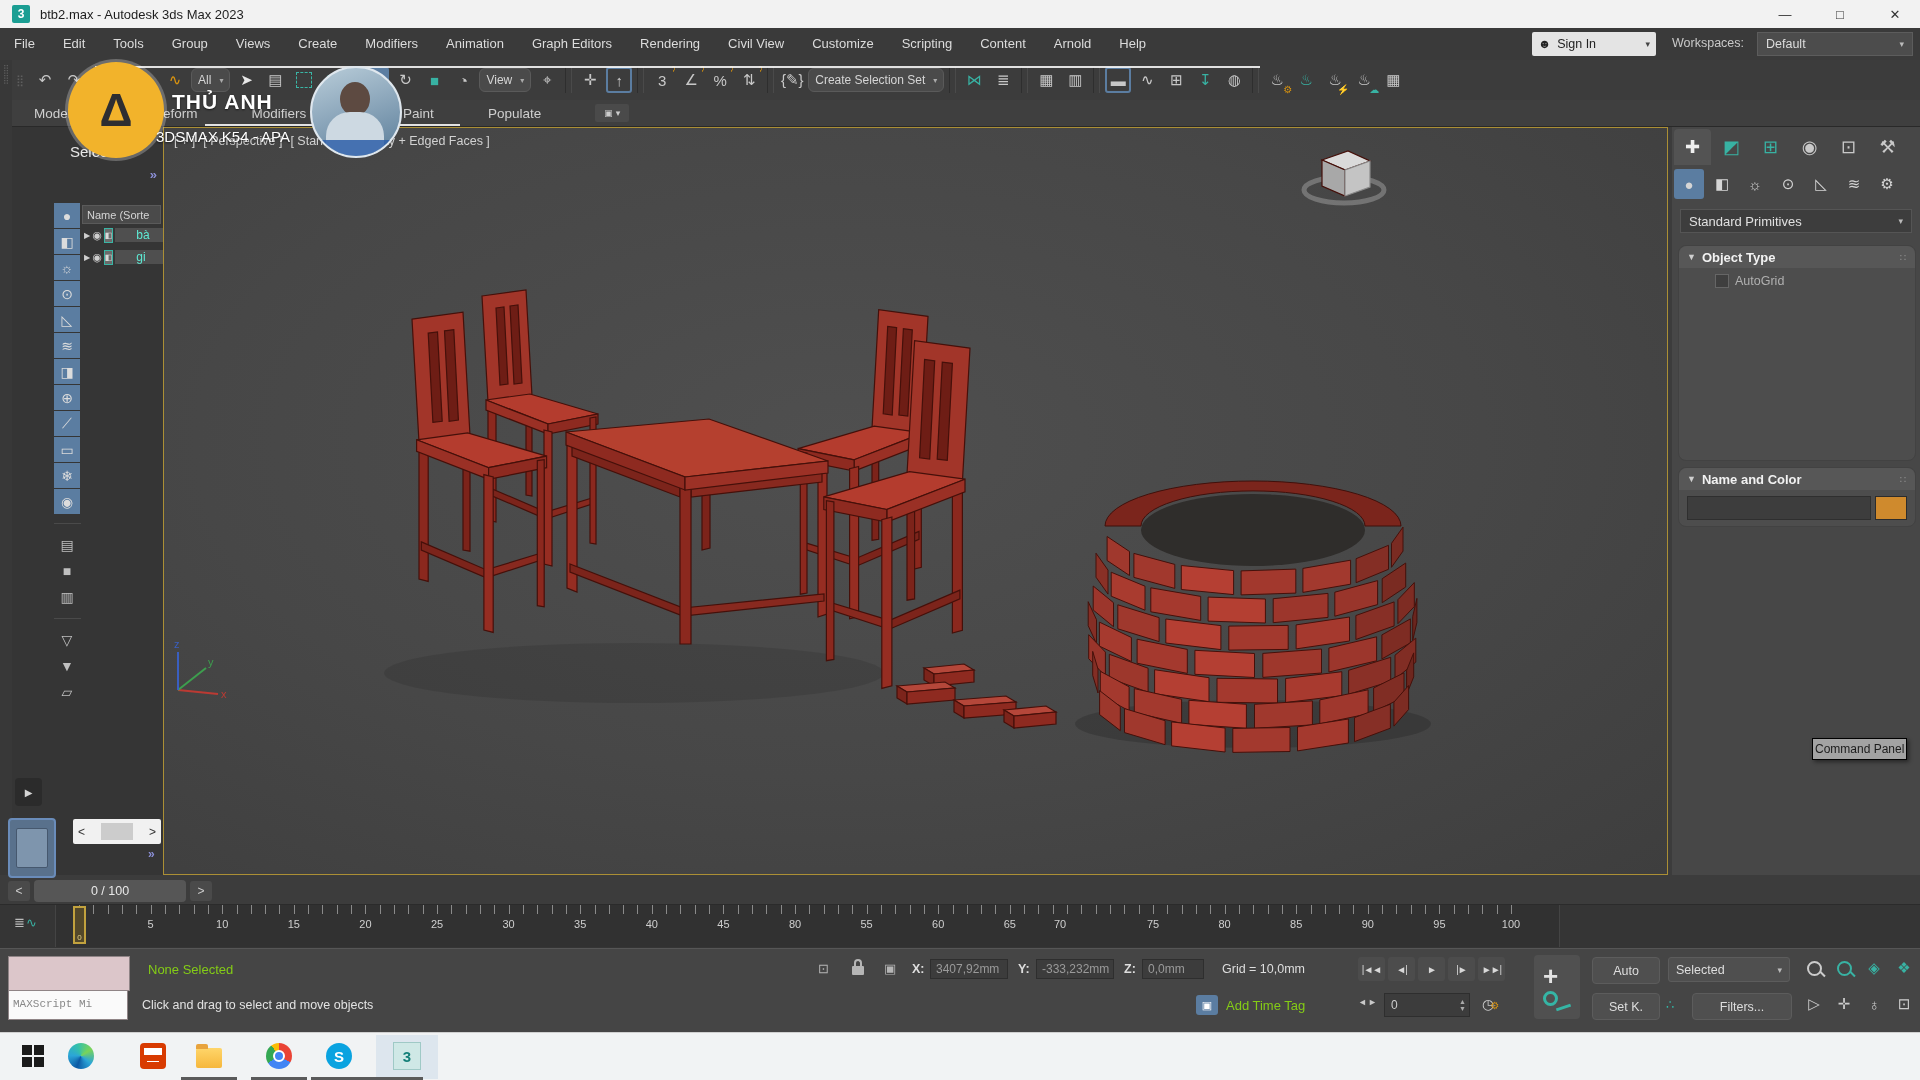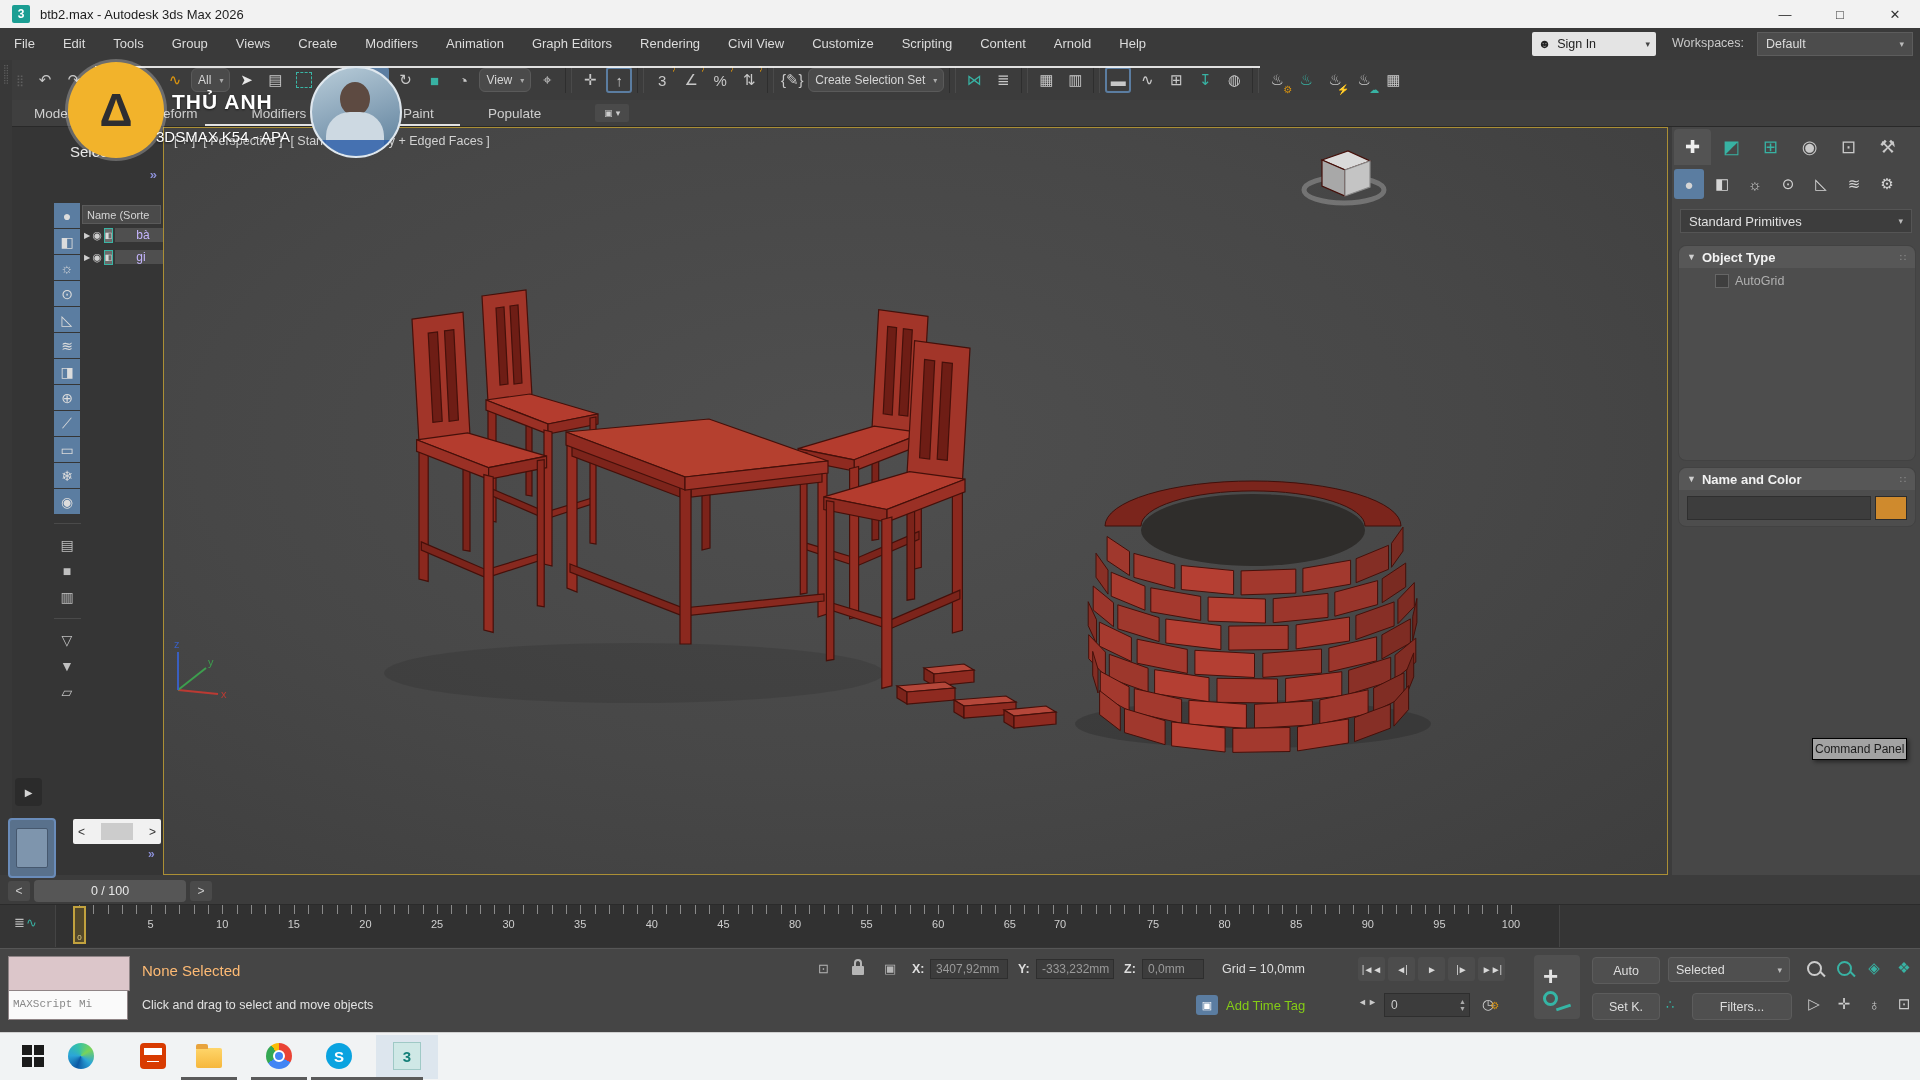--- a/index.html
+++ b/index.html
@@ -73,21 +73,21 @@
   .strip-icon.blue{background:#5b7da1}
   .strip-icon.plain{color:#c0c0c0}
   .strip-sep{height:8px;border-bottom:1px solid #4a4a4a;margin-bottom:8px}
   #exp-list{left:70px;top:78px;width:79px}
   #exp-header{height:19px;background:#4a4a4a;border:1px solid #5a5a5a;color:#d5d5d5;font-size:11px;display:flex;align-items:center;padding-left:4px;
               white-space:nowrap;overflow:hidden;box-sizing:border-box}
   .exp-row{height:22px;display:flex;align-items:center;gap:2px;padding-left:2px}
   .exp-row .tw{color:#cfcfcf;font-size:8px}
   .exp-row .eye{color:#cfcfcf;font-size:11px}
   .exp-row .geo{width:13px;height:13px;border:1.5px solid #3ab5a5;background:#6b6b6b;color:#d8d8d8;font-size:8px;display:flex;align-items:center;justify-content:center}
-  .exp-row .lbl{color:#c4b5fd;font-size:12px;background:#4f4f4f;padding:0 21px}
+  .exp-row .lbl{color:#5eead4;font-size:12px;background:#4f4f4f;padding:0 21px}
   #exp-hscroll{left:61px;top:692px;width:88px;height:25px;background:#f1f1f1;border-radius:2px;display:flex;align-items:center;justify-content:space-between;
                padding:0 5px;box-sizing:border-box;color:#333;font-size:12px}
   #exp-hscroll .thumb{width:32px;height:17px;background:#cccccc}
   #exp-more2{left:136px;top:720px;color:#8b8fd6;font-size:12px;font-weight:bold}
   #panel-expand{left:15px;top:778px;width:27px;height:28px;background:#2b2b2b;border-radius:4px;color:#d5d5d5;font-size:10px;
                 display:flex;align-items:center;justify-content:center}
   #mini-panel{left:8px;top:818px;width:44px;height:56px;border:2px solid #6a8cba;border-radius:4px;background:#59718c;
               display:flex;align-items:center;justify-content:center}
   #mini-panel div{width:30px;height:38px;background:#7e95ad;border:1px solid #46586e;border-radius:2px}
 
@@ -141,21 +141,21 @@
       background:repeating-linear-gradient(90deg,#8a8a8a 0,#8a8a8a 1px,transparent 1px,transparent 14.32px)}
   .tick-label{position:absolute;top:13px;transform:translateX(-50%);font-size:11px;color:#cfcfcf}
   #ts-marker{left:17px;top:1px;width:13px;height:38px;background:#53482a;border:2px solid #c2a23e;box-sizing:border-box;
              display:flex;align-items:flex-end;justify-content:center;color:#e8d48a;font-size:8px}
 
   
   #statusbar{left:0;top:948px;width:1920px;height:84px;background:#454545;border-top:1px solid #565656}
   #mxs-pink{left:8px;top:7px;width:120px;height:33px;background:#dcc6ca;border:1px solid #8f8486}
   #mxs-white{left:8px;top:41px;width:120px;height:30px;background:#fafafa;border:1px solid #8f8486;overflow:hidden;
              font-family:"Liberation Mono",monospace;font-size:11px;color:#888;padding:7px 0 0 4px;box-sizing:border-box;white-space:nowrap}
-  #st-sel{left:142px;top:13px;font-size:15px;color:#fdba74}
+  #st-sel{left:148px;top:13px;font-size:13px;color:#84cc16}
   #st-prompt{left:142px;top:49px;font-size:12.5px;color:#e2e2e2}
   .st-ico{position:absolute;color:#b5b5b5;font-size:13px}
   .lockbody{left:852px;top:17px;width:12px;height:9px;background:#b5b5b5;border-radius:1px}
   .lockbow{left:854px;top:10px;width:8px;height:8px;border:2px solid #b5b5b5;border-radius:50% 50% 0 0;border-bottom:none;box-sizing:border-box}
   .coord-lbl{position:absolute;top:13px;font-size:12.5px;font-weight:bold;color:#dedede}
   .coord-box{position:absolute;top:10px;width:78px;height:20px;background:#3c3c3c;border:1px solid #2e2e2e;color:#9a9a9a;
              font-size:12px;display:flex;align-items:center;padding-left:5px;box-sizing:border-box;overflow:hidden;white-space:nowrap}
   #st-grid{left:1222px;top:13px;font-size:12.5px;color:#dedede}
   #att-ico{left:1196px;top:46px;width:22px;height:20px;background:#5b7da1;border-radius:3px;color:#fff;font-size:11px;
            display:flex;align-items:center;justify-content:center}
@@ -204,21 +204,21 @@
   .ico-chrome{width:26px;height:26px;border-radius:50%;background:conic-gradient(#ea4335 0 33%,#4285f4 33% 66%,#34a853 66% 90%,#fbbc05 90%);position:relative}
   .ico-chrome::after{content:"";position:absolute;left:7px;top:7px;width:12px;height:12px;border-radius:50%;background:#4285f4;border:2px solid #fff;box-sizing:border-box}
   .ico-skype{width:26px;height:26px;border-radius:50%;background:#0aa3e0;color:#fff;font-weight:bold;font-size:15px;display:flex;align-items:center;justify-content:center}
   .ico-max{width:26px;height:26px;background:#cfe8e6;border:1px solid #9fc9c6;color:#147f78;font-weight:bold;font-size:15px;display:flex;align-items:center;justify-content:center}
 </style>
 </head>
 <body>
 
 <div class="abs" id="titlebar">
   <div id="app-icon">3</div>
-  <div id="window-title">btb2.max - Autodesk 3ds Max 2026</div>
+  <div id="window-title">btb2.max - Autodesk 3ds Max 2023</div>
 </div>
 <div class="wctl abs" id="btn-min">—</div>
 <div class="wctl abs" id="btn-max">□</div>
 <div class="wctl abs" id="btn-close">✕</div>
 
 <div class="abs" id="menubar">
     <div id="menu-items" style="display:flex">
       <span class="menu-item">File</span>
       <span class="menu-item">Edit</span>
       <span class="menu-item">Tools</span>

